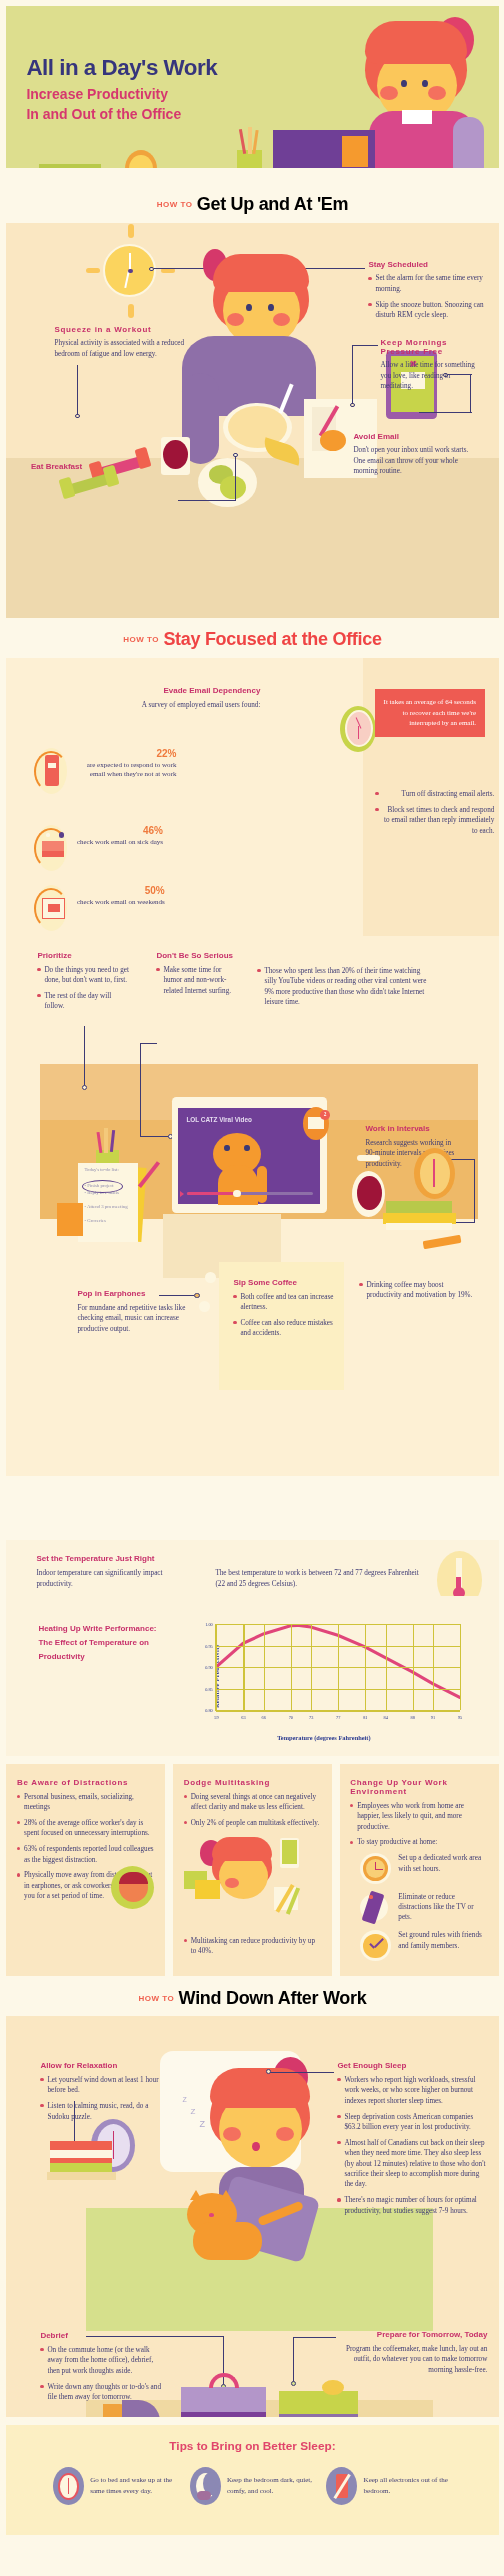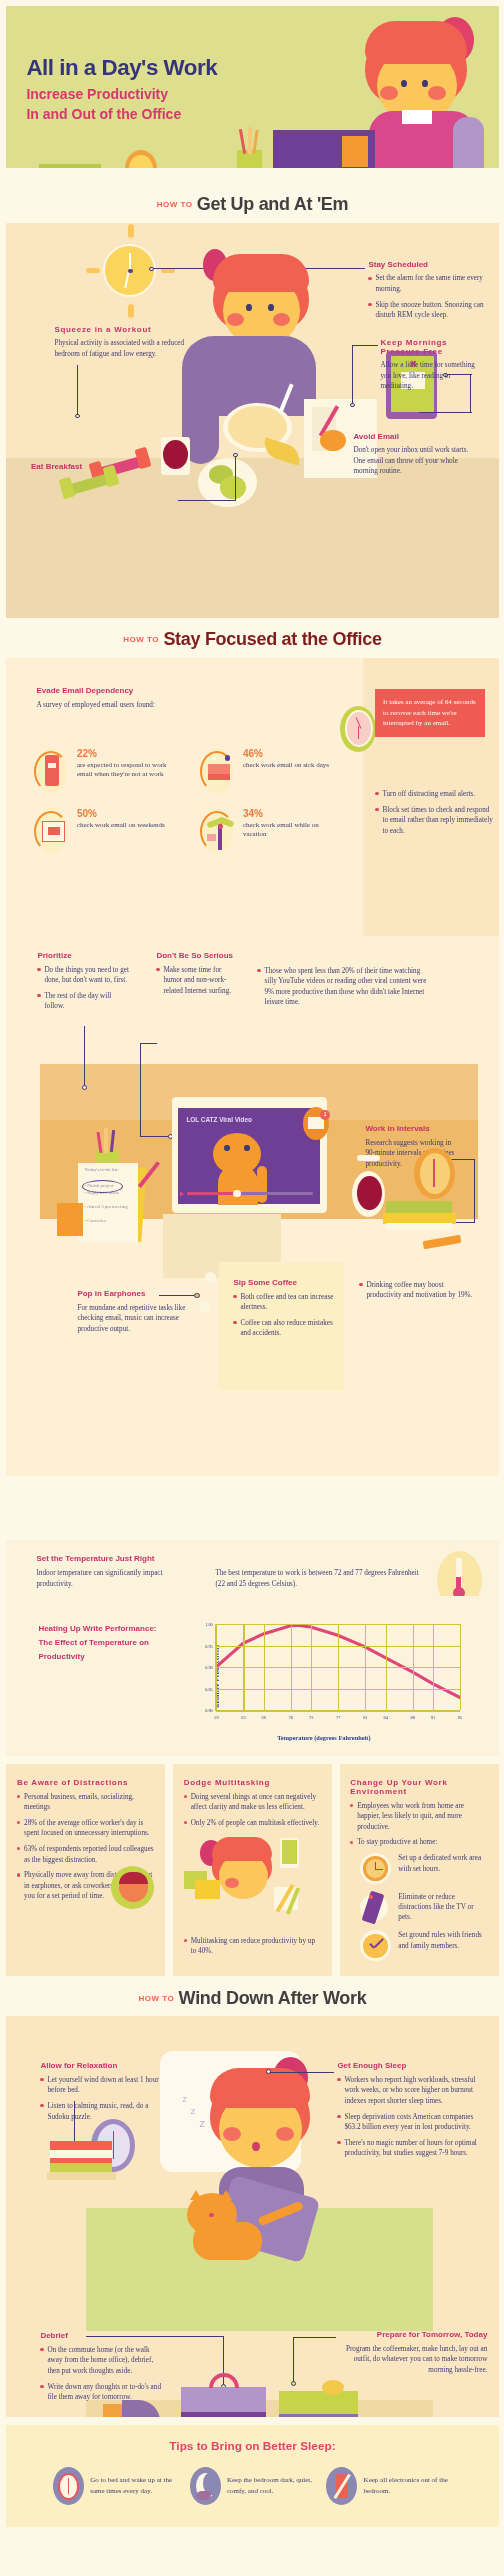--- a/index.html
+++ b/index.html
@@ -19,22 +19,22 @@
   .hdr .howto {
     font-family:"Liberation Sans", sans-serif;
     font-weight:bold; color:#f0614f; font-size:8px;
     letter-spacing:0.5px; vertical-align:middle; margin-right:4.3px;
   }
   .hdr .big {
     font-family:"Liberation Sans", sans-serif;
     font-weight:bold; font-size:18px; letter-spacing:-0.3px;
     vertical-align:middle;
   }
-  .purpleT { color:#404040; }
-  .blueT   { color:#7f1d1d; }
+  .purpleT { color:#000000; }
+  .blueT   { color:#ef4444; }
 
   h4.lbl {
     font-family:"Liberation Sans", sans-serif;
     font-weight:bold; color:#c7316b; font-size:8px; margin-bottom:4.8px;
   }
   h4.lbl.wide { letter-spacing:0.7px; }
   .bodytxt { font-size:7.2px; line-height:1.45; color:#3d3a74; }
   ul.bul { list-style:none; }
   ul.bul li {
     position:relative; padding-left:7px; margin-bottom:5.3px;
@@ -65,38 +65,38 @@
   
   .sh { position:absolute; }
   .circ { border-radius:50%; }
   .ell { border-radius:50%; }
 
   
   .morning { margin:0 6.4px; background:#fae7c2; position:relative; height:395px; }
   .morning .floor { position:absolute; left:0; right:0; bottom:0; height:160px; background:#eed9ae; }
 
   
-  .office1 { margin:0 6.4px; background:#fdf0d4; position:relative; height:278px; }
+  .office1 { margin:0 6.4px; background:#fdf0d4; position:relative; height:278px;text-align:right; }
   .office1 .rightcol { position:absolute; right:0; top:0; width:136px; height:100%; background:#fae7c2; }
   .office2 { margin:0 6.4px; background:#fdf0d4; position:relative; height:540px; }
   .office2 .deskrect { position:absolute; left:34px; top:128px; width:438px; height:155px; background:#eeb968; }
   .office2 .deskfront { position:absolute; left:34px; top:128px; width:438px; height:56px; background:#f1c584; }
 
   .temp { margin:0 6.4px; background:#fdf8e8; position:relative; height:59px; }
   .chartband { margin:0 6.4px; background:#fcf3dd; position:relative; height:160px; }
 
   .threecols { margin:0 6.4px; display:flex; gap:7.5px; padding:7.5px 0 0 0; background:#fdf8e8; }
   .col3 { background:#fae7c2; padding:14px 10.7px; width:163px; position:relative; }
 
   
   .wind { margin:0 6.4px; background:#fae7c2; position:relative; height:401px; overflow:hidden; }
   .wind .greenfloor { position:absolute; left:80px; top:192px; width:347px; height:123px; background:#d6e08c; }
   .wind .tan { position:absolute; left:80px; bottom:0px; width:347px; height:17px; background:#f0d9a2; }
 
-  .tips { margin:7.5px 6.4px 0; background:#fcefc3; padding:14px 0 16px; position:relative; }
+  .tips { margin:7.5px 6.4px 0; background:#fcefc3; padding:14px 0 24px; position:relative; }
   .tips h3 {
     text-align:center; font-family:"Liberation Sans", sans-serif; font-weight:bold;
     font-size:11.8px; color:#e0456b; margin-bottom:14px;
   }
   .tiprow { display:flex; justify-content:center; gap:10.7px; margin-bottom:6.4px; }
   .tip { display:flex; align-items:center; gap:6.4px; width:126px; }
   .tipicon { width:31px; height:38px; flex:0 0 31px; border-radius:50%; background:#8b88b4; position:relative; }
   .tiptxt { font-size:7px; line-height:1.45; }
 
   
@@ -113,21 +113,21 @@
             transform-origin:center; font-size:6.4px; font-weight:bold; color:#2b3a8f;
             white-space:nowrap; letter-spacing:0.3px;}
   .xlabel { position:absolute; left:0; right:0; bottom:-7.5px; text-align:center;
             font-size:6.4px; font-weight:bold; color:#2b3a8f; }
   .chartttl { position:absolute; left:32px; top:26px; width:123px;
               font-family:"Liberation Sans",sans-serif; font-weight:bold;
               font-size:8px; line-height:1.75; color:#c7316b; }
 
   
   .statgrid { position:absolute; left:28px; top:90px; width:331px; }
-  .statrow { display:flex; gap:24px; margin-bottom:14px; }
+  .statrow { display:flex; gap:31px; margin-bottom:14px;flex-direction:column; }
   .stat { display:flex; gap:7.5px; width:142px; }
   .staticon { width:35px; height:46px; flex:0 0 35px; position:relative; }
   .statnum { font-family:"Liberation Sans",sans-serif; font-weight:bold;
              color:#ef7a3d; font-size:10px; margin-bottom:1.6px; }
   .stattxt { font-size:7px; line-height:1.4; }
   .redbox { position:absolute; right:14px; top:31px; width:110px; background:#ee5b52;
             color:#fff; padding:8.5px 8.5px; font-size:7px; line-height:1.5; }
 
   .ringarc { position:absolute; inset:0; border-radius:50%;
              border:2.7px solid transparent; border-left-color:#f18e2c; border-top-color:#f18e2c; }
@@ -648,20 +648,21 @@
     <div class="sh" style="left:44px;top:134px;width:62px;height:8.5px;background:#fdf6e0;"></div>
     <div class="sh" style="left:44px;top:142px;width:62px;height:5.3px;background:#f0614f;"></div>
     <div class="sh" style="left:44px;top:147px;width:62px;height:8.5px;background:#c7d44a;"></div>
     <div class="sh" style="left:41px;top:156px;width:69px;height:7.5px;background:#f1d9a2;"></div>
 
     <div class="sh" style="left:331px;top:45px;width:150px;">
       <h4 class="lbl">Get Enough Sleep</h4>
       <ul class="bul">
         <li>Workers who report high workloads, stressful work weeks, or who score higher on burnout indexes report shorter sleep times.</li>
         <li>Sleep deprivation costs American companies $63.2 billion every year in lost productivity.</li>
+        <li>Almost half of Canadians cut back on their sleep when they need more time. They also sleep less (by about 12 minutes) relative to those who don't sacrifice their sleep to accomplish more during the day.</li>
         <li>There's no magic number of hours for optimal productivity, but studies suggest 7-9 hours.</li>
       </ul>
     </div>
     <div class="sh" style="left:264px;top:56px;width:64px;height:1.1px;background:#3d3a74;"></div>
     <div class="sh circ" style="left:260px;top:53px;width:4.8px;height:4.8px;border:1.1px solid #3d3a74;background:#fae7c2;"></div>
 
     <div class="sh" style="left:34px;top:315px;width:123px;">
       <h4 class="lbl">Debrief</h4>
       <ul class="bul">
         <li>On the commute home (or the walk away from the home office), debrief, then put work thoughts aside.</li>

